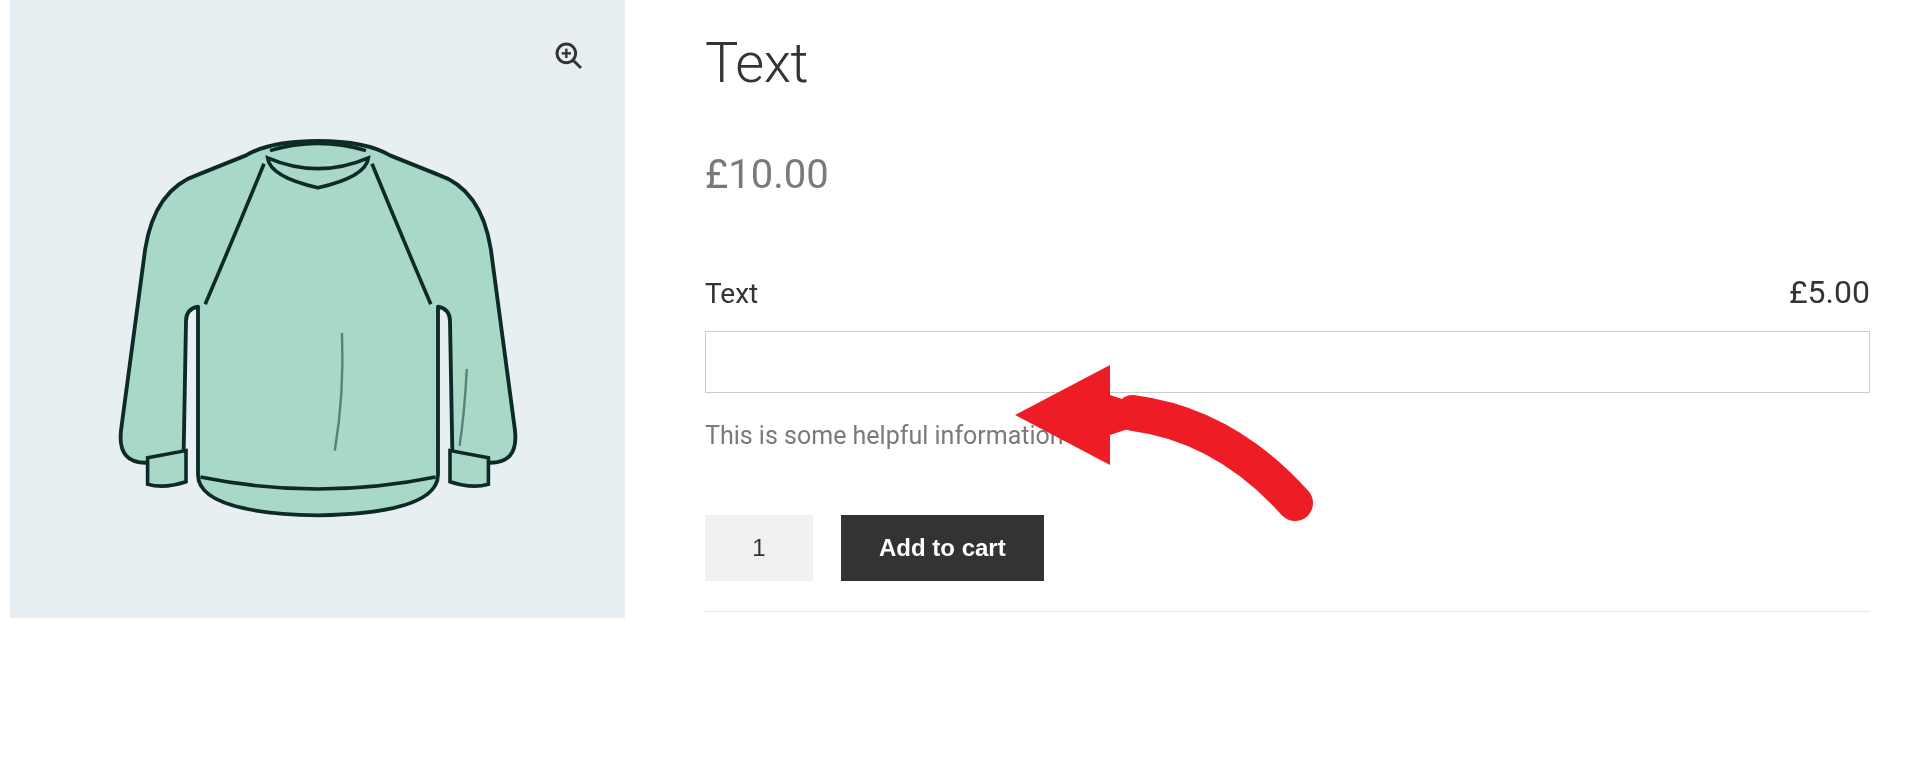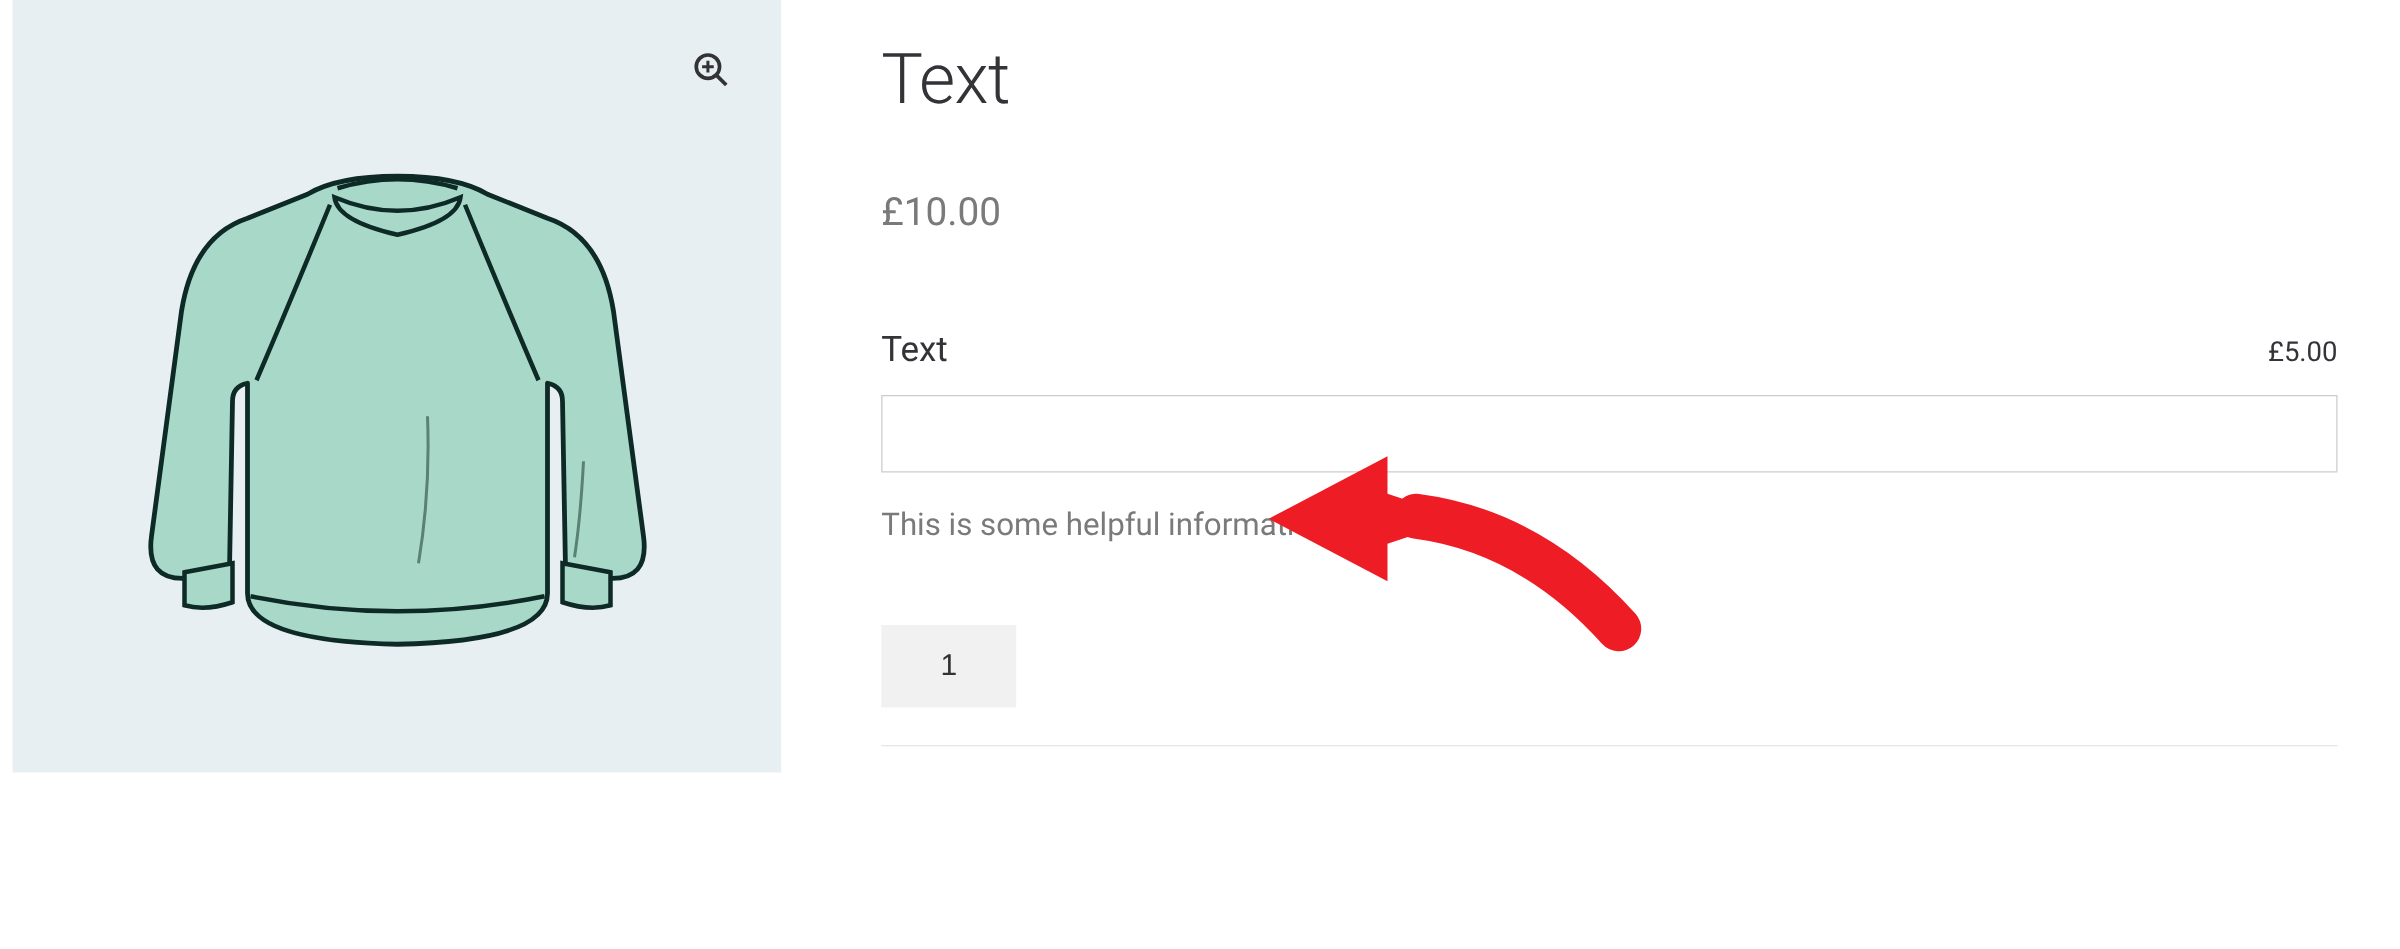--- a/index.html
+++ b/index.html
@@ -42,38 +42,38 @@
       padding-right: 40px;
     }
     .title {
       font-size: 56px;
       font-weight: 300;
       color: #333338;
       letter-spacing: -0.5px;
       margin-bottom: 55px;
     }
     .price {
-      font-size: 31px;
+      font-size: 40px;
       color: #7a7a7a;
       font-weight: 400;
       margin-bottom: 75px;
     }
     .addon-row {
       display: flex;
       justify-content: space-between;
       align-items: baseline;
       margin-bottom: 20px;
     }
     .addon-label {
       font-size: 28px;
       color: #333338;
       font-weight: 400;
     }
     .addon-price {
-      font-size: 22px;
+      font-size: 32px;
       color: #333338;
       font-weight: 400;
     }
     .addon-input {
       width: 100%;
       height: 62px;
       border: 1px solid #ccc;
       background: #fff;
       font-size: 20px;
       padding: 0 14px;
@@ -171,20 +171,21 @@
 
     <div class="addon-row">
       <span class="addon-label">Text</span>
       <span class="addon-price">£5.00</span>
     </div>
     <input type="text" class="addon-input" value="" style="">
     <p class="help-text">This is some helpful information</p>
 
     <div class="cart-row">
       <input type="text" class="qty" value="1" style="">
+      <button class="add-btn">Add to cart</button>
     </div>
     <hr class="divider">
   </div>
 </div>
 
 <svg class="annotation-arrow" viewBox="0 0 300 180">
   <polygon points="0,60 95,10 95,40 140,55 140,65 95,80 95,110" fill="#ee1c25"></polygon>
   <path d="M118,58 Q210,70 280,148" stroke="#ee1c25" stroke-width="36" fill="none" stroke-linecap="round"></path>
 </svg>
 

